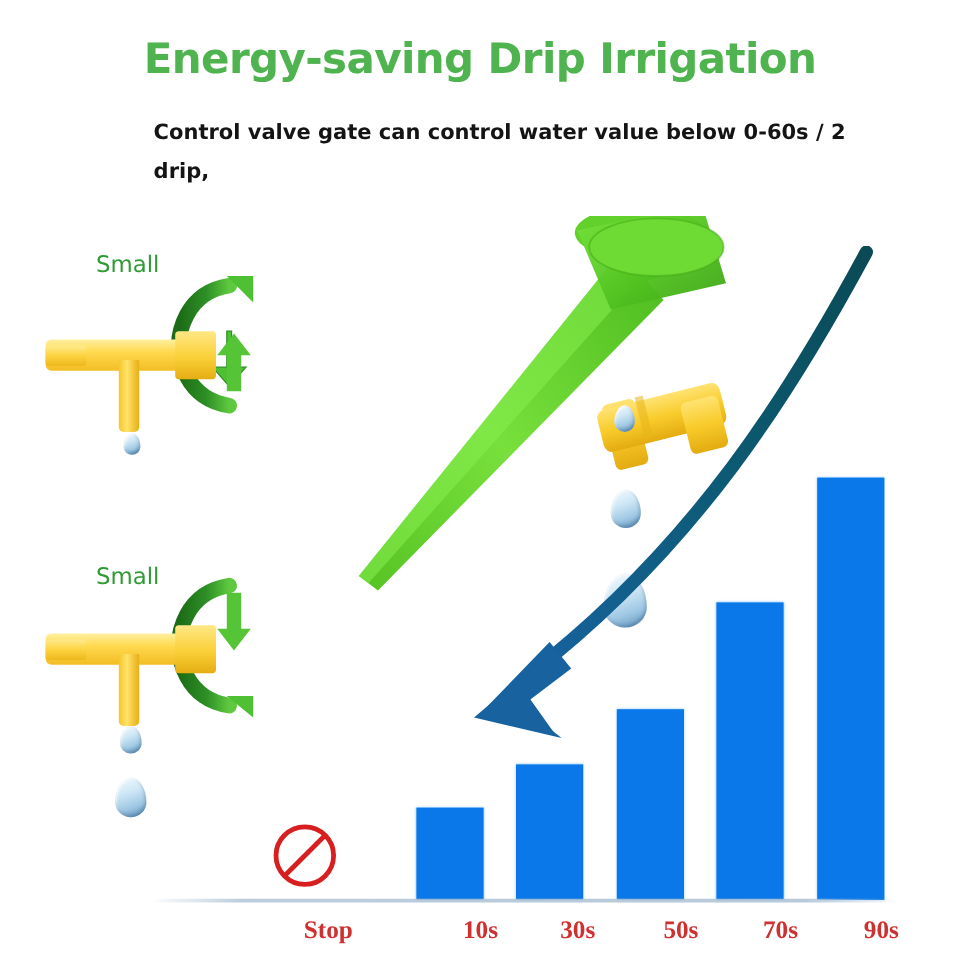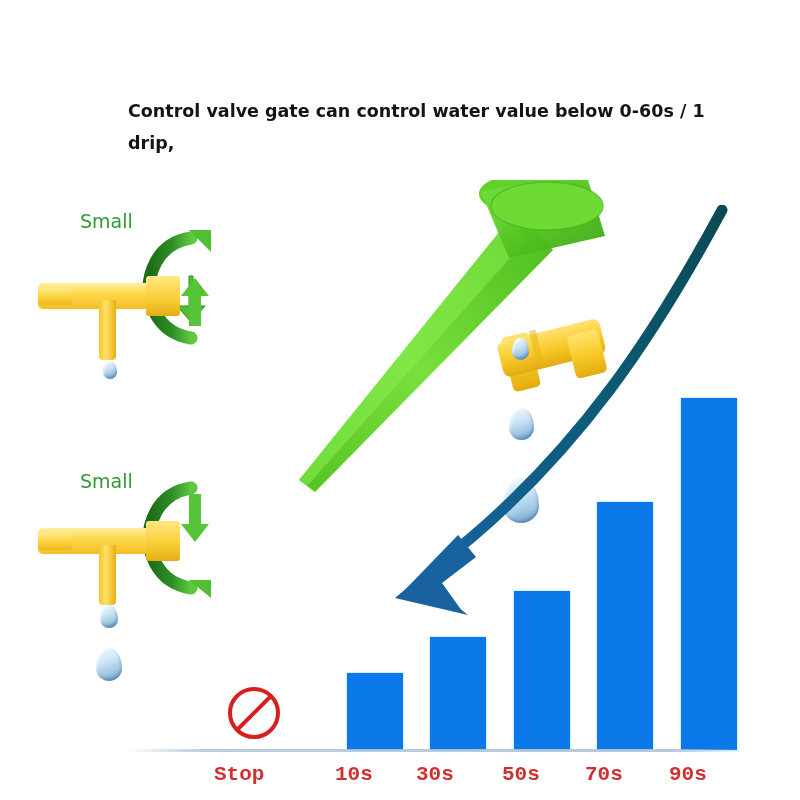--- a/index.html
+++ b/index.html
@@ -109,45 +109,46 @@
     position: absolute;
     left: 128px;
     top: 749px;
     width: 618px;
     height: 3px;
     background: linear-gradient(90deg, rgba(200,215,228,.05) 0%, rgba(176,196,214,.85) 12%, rgba(176,196,214,.9) 88%, rgba(200,215,228,.05) 100%);
     border-radius: 2px;
   }
   .axis-label {
     position: absolute;
-    font-family: Liberation Mono, monospace;
+    font-family: Liberation Serif, serif;
     font-weight: bold;
     font-size: 21px;
     color: #cf3030;
-    text-align: left;
+    text-align: right;
     white-space: nowrap;
   }
 
   
   #stop-sign {
     position: absolute;
     left: 226px;
     top: 685px;
     width: 56px;
     height: 56px;
   }
 </style>
 </head>
 <body>
 
 <div id="page">
 
+  <div id="title">Energy-saving Drip Irrigation</div>
 
   <div id="subtitle">
-    <span class="ln">Control valve gate can control water value below 0-60s / 1 drip,</span>
+    <span class="ln">Control valve gate can control water value below 0-60s / 2 drip,</span>
   </div>
 
   <div class="valve-block">
 
     <div class="valve-label" style="left:80px; top:210px;">Small</div>
 
     <svg style="position:absolute; left:133px; top:222px;" width="84" height="130" viewBox="0 0 84 130">
       <defs>
         <linearGradient id="gr1" x1="0" y1="0" x2="1" y2="0">
           <stop offset="0%" stop-color="#1c6b16"></stop>

